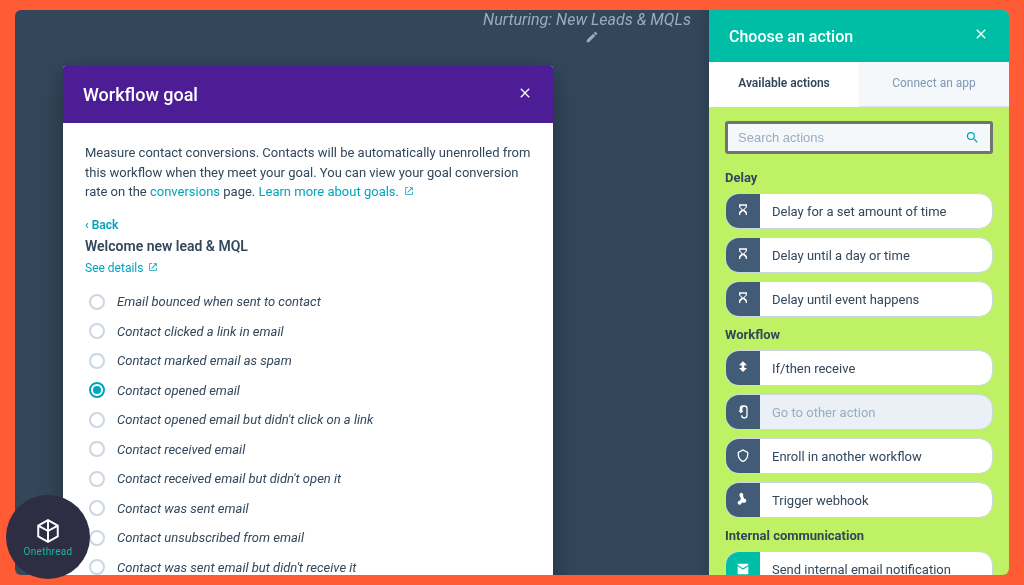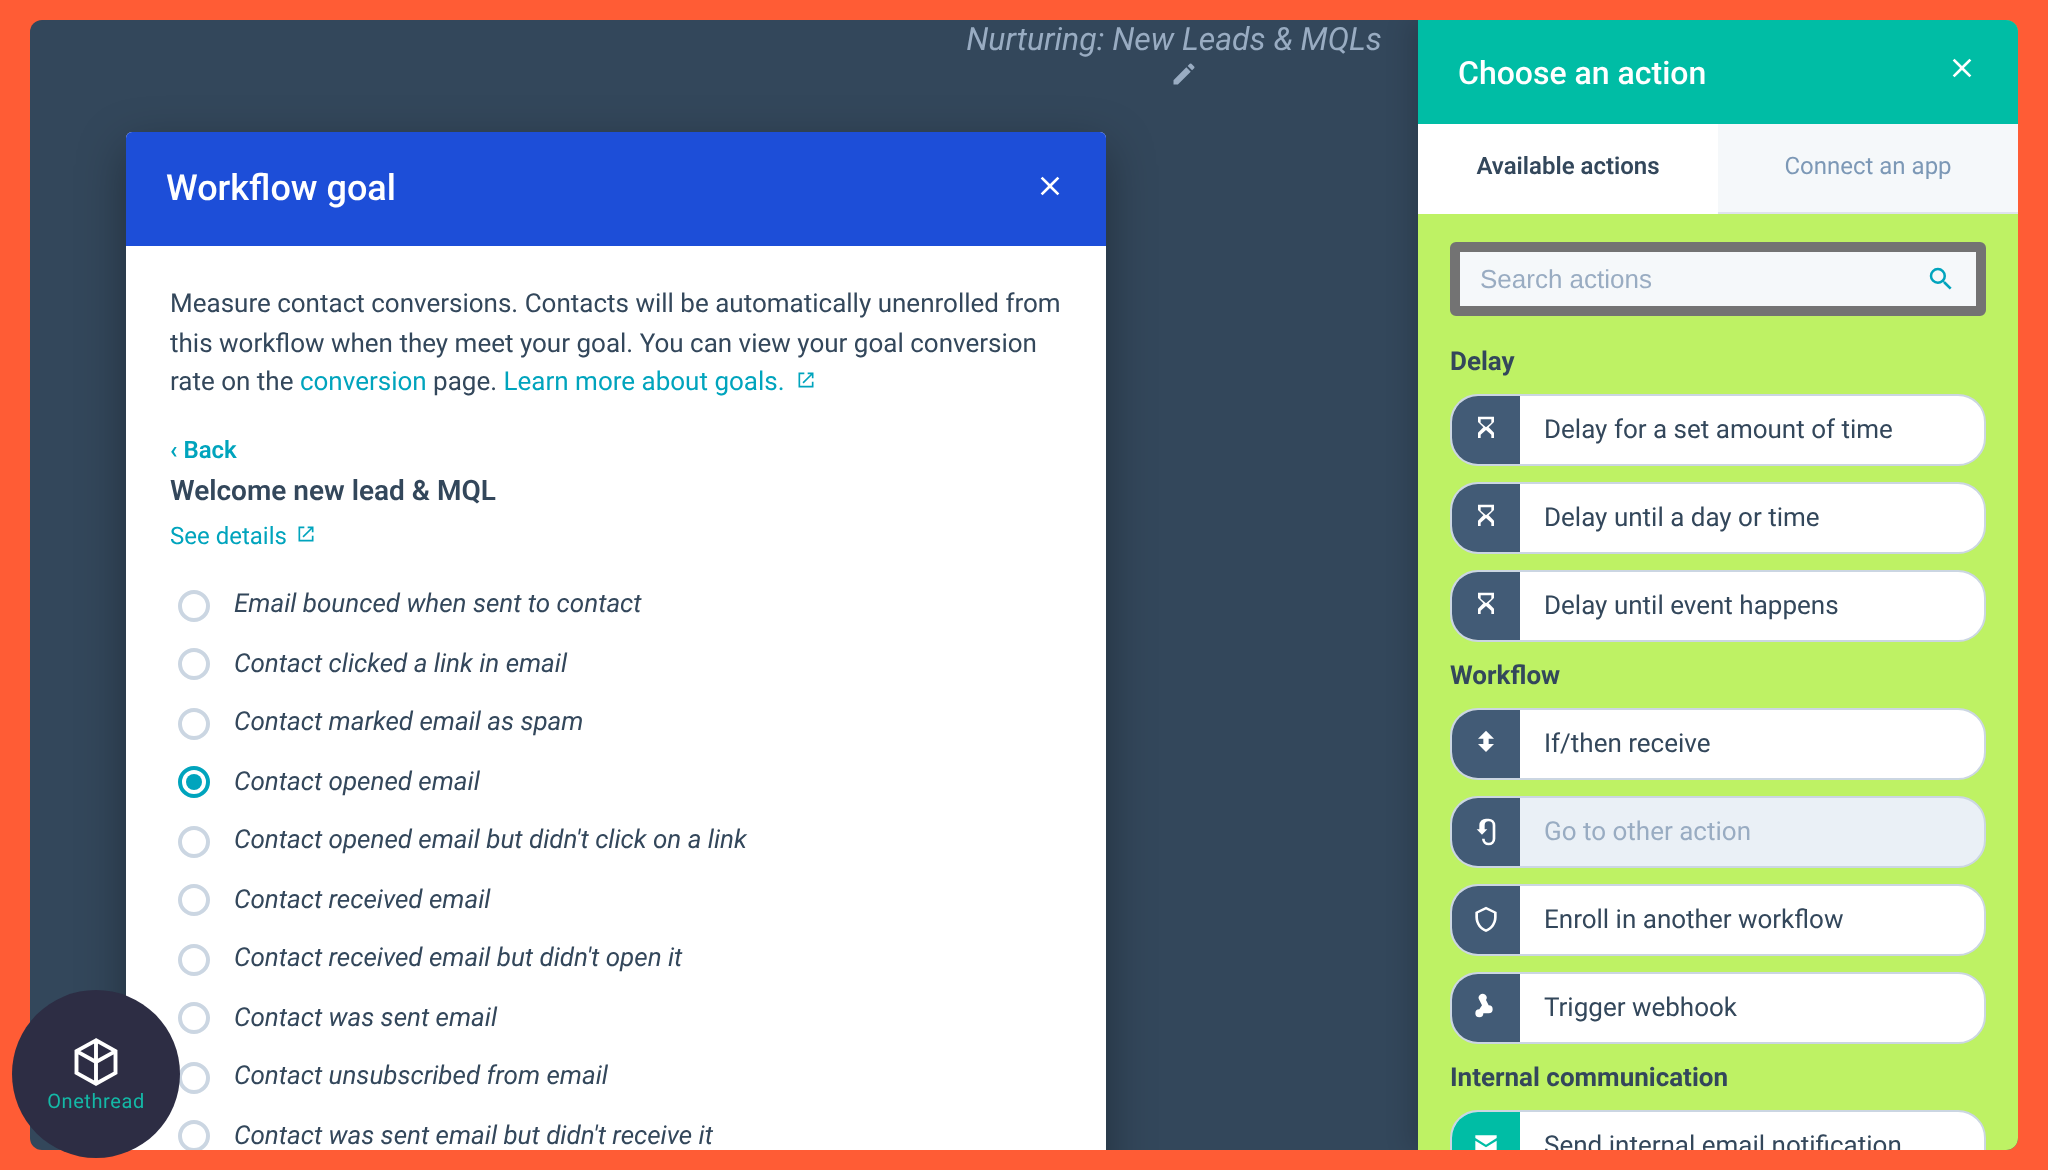--- a/index.html
+++ b/index.html
@@ -3,21 +3,21 @@
 <meta charset="utf-8">
 <style>
   * { box-sizing: border-box; margin: 0; padding: 0; }
   body { font-family: -apple-system, BlinkMacSystemFont, "Segoe UI", Roboto, sans-serif; background:#ff5c35; width:1024px; height:585px; overflow:hidden; position:relative; }
   .frame { position:absolute; top:10px; left:15px; right:15px; bottom:10px; background:#33475b; border-radius:6px; overflow:hidden; }
   .top-bar { height:46px; display:flex; align-items:center; padding:0 0 0 160px; color:#cbd6e2; font-size:16px;flex-direction:column; }
   .top-bar .title { font-style:italic; margin-right:10px; color:#99acc2;}
   .edit-icon { width:14px; height:14px; display:inline-block; color:#99acc2;}
   
   .modal { position:absolute; top:56px; left:48px; width:490px; background:#fff; border-radius:3px; box-shadow:0 8px 24px rgba(0,0,0,.35); overflow:hidden; }
-  .modal-header { background:#1d4ed8; color:#fff; padding:18px 20px; display:flex; justify-content:space-between; align-items:center; }
+  .modal-header { background:#4c1d95; color:#fff; padding:18px 20px; display:flex; justify-content:space-between; align-items:center; }
   .modal-header h1 { font-size:18px; font-weight:500; }
   .close-x { cursor:pointer; }
   .modal-body { padding:20px 22px 14px; color:#33475b; font-size:13px; line-height:1.5; }
   .modal-body a, .link { color:#00a4bd; text-decoration:none; cursor:pointer;}
   .ext-icon { width:10px; height:10px; display:inline-block; vertical-align:baseline; margin-left:2px;}
   .back-link { color:#00a4bd; font-size:12px; font-weight:600; display:block; margin-top:14px;}
   .goal-title { font-weight:600; font-size:14px; margin-top:2px; color:#33475b;}
   .see-details { font-size:12px; display:inline-block; margin-top:2px;}
   .radio-list { margin-top:10px; padding-left:4px; }
   .radio-item { display:flex; align-items:center; padding:5px 0; cursor:pointer;}
@@ -26,21 +26,21 @@
   .radio-item.selected .radio-outer::after { content:""; position:absolute; top:2px; left:2px; width:8px; height:8px; border-radius:50%; background:#00a4bd;}
   .radio-label { font-size:13px; color:#33475b;font-style:italic;}
   
   .side-panel { position:absolute; top:0; right:0; width:300px; bottom:0; background:#bef264; display:flex; flex-direction:column; box-shadow:-4px 0 12px rgba(0,0,0,.15);}
   .side-header { background:#00bda5; color:#fff; padding:16px 20px; display:flex; justify-content:space-between; align-items:center;}
   .side-header h2 { font-size:16px; font-weight:500;}
   .tabs { display:flex; border-bottom:1px solid #dfe3eb;}
   .tab { flex:1; text-align:center; padding:14px 6px; font-size:12px; color:#7c98b6; cursor:pointer; background:#f5f8fa;}
   .tab.active { background:#fff; color:#33475b; font-weight:600; border-bottom:3px solid #fff; margin-bottom:-1px;}
   .side-body { padding:14px 16px; overflow-y:auto; flex:1;}
-  .search-row { display:flex; align-items:center; border:5px solid #737373; border-radius:3px; padding:6px 10px; margin-bottom:16px; background:#f5f8fa;gap:28px;}
+  .search-row { display:flex; align-items:center; border:3px solid #737373; border-radius:3px; padding:6px 10px; margin-bottom:16px; background:#f5f8fa;gap:28px;}
   .search-row input { border:none; outline:none; flex:1; background:transparent; font-size:13px; color:#33475b;}
   .search-row input::placeholder { color:#99acc2;}
   .search-icon { width:15px; height:15px; color:#00a4bd;}
   .cat-title { font-size:13px; font-weight:700; color:#33475b; margin:10px 0 8px;}
   .action-item { display:flex; align-items:center; border:1px solid #cbd6e2; border-radius:14px; margin-bottom:8px; overflow:hidden; cursor:pointer; background:#fff;}
   .action-item.disabled { background:#eaf0f6; color:#99acc2; cursor:default;}
   .action-item.disabled .action-label { color:#99acc2;}
   .action-icon { width:34px; height:34px; background:#425b76; display:flex; align-items:center; justify-content:center; flex-shrink:0;}
   .action-icon.teal { background:#00bda5;}
   .action-icon svg { width:16px; height:16px; fill:#fff;}
@@ -67,21 +67,21 @@
     <div class="modal-header">
       <h1>Workflow goal</h1>
       <span class="close-x">
         <svg width="16" height="16" viewBox="0 0 24 24" fill="#fff">
             <path d="M19 6.41 17.59 5 12 10.59 6.41 5 5 6.41 10.59 12 5 17.59 6.41 19 12 13.41 17.59 19 19 17.59 13.41 12z"></path>
           </svg>
       </span>
     </div>
     <div class="modal-body">
       <p>
-        <span>Measure contact conversions. Contacts will be automatically unenrolled from this workflow when they meet your goal. You can view your goal conversion rate on the </span><a class="link">conversion</a><span> page. </span><a class="link"><span>Learn more about goals.</span> <span class="ext-icon"><svg viewBox="0 0 24 24" fill="#00a4bd">
+        <span>Measure contact conversions. Contacts will be automatically unenrolled from this workflow when they meet your goal. You can view your goal conversion rate on the </span><a class="link">conversions</a><span> page. </span><a class="link"><span>Learn more about goals.</span> <span class="ext-icon"><svg viewBox="0 0 24 24" fill="#00a4bd">
                 <path d="M14 3v2h3.59L7.76 14.83l1.41 1.41L19 6.41V10h2V3h-7zM5 5h5V3H3v18h18v-7h-2v5H5V5z"></path>
               </svg></span></a>
       </p>
       <a class="back-link">‹  Back</a>
       <div class="goal-title">Welcome new lead &amp; MQL</div>
       <a class="link see-details"><span>See details</span> <span class="ext-icon"><svg viewBox="0 0 24 24" fill="#00a4bd">
               <path d="M14 3v2h3.59L7.76 14.83l1.41 1.41L19 6.41V10h2V3h-7zM5 5h5V3H3v18h18v-7h-2v5H5V5z"></path>
             </svg></span></a>
 
       <div class="radio-list" id="radio-list">

